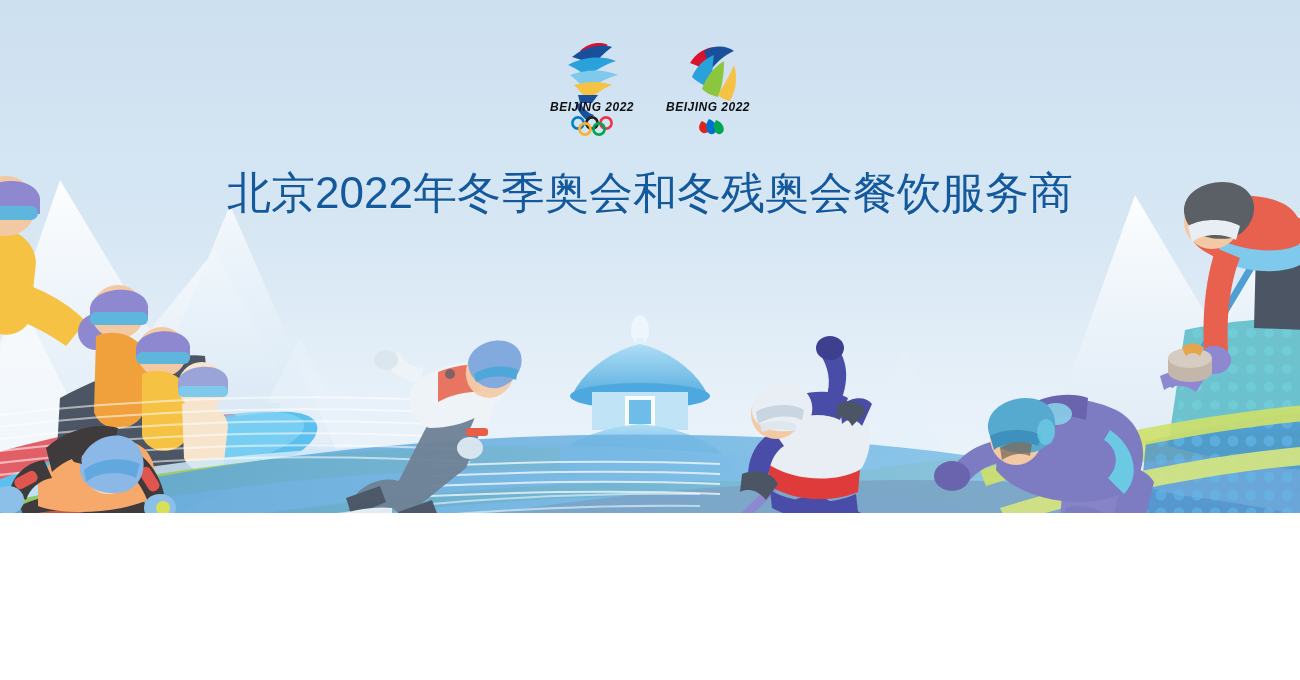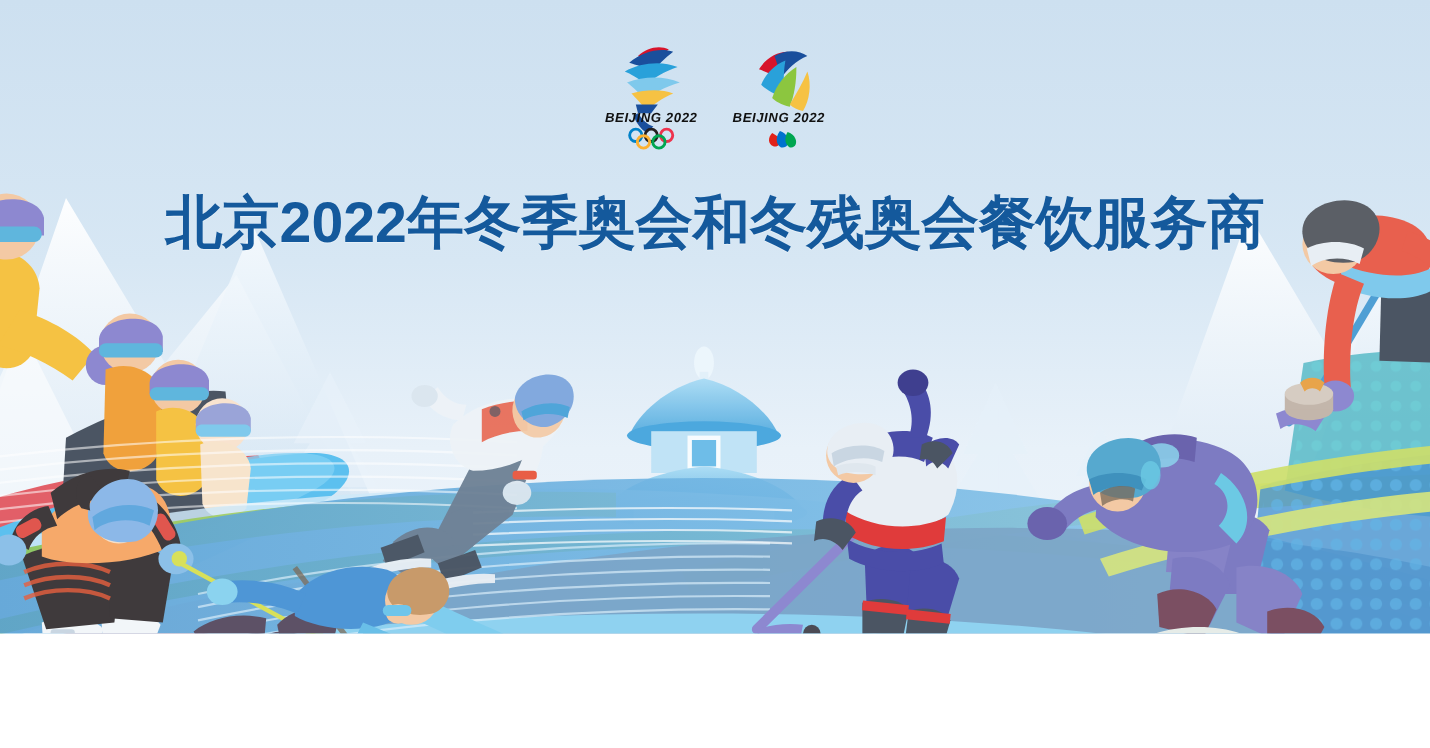--- a/index.html
+++ b/index.html
@@ -1,20 +1,20 @@
 <!DOCTYPE html>
 <html><head>
 <meta charset="utf-8">
 <style>
   html,body{margin:0;padding:0;background:#fff;}
   body{font-family:"Liberation Sans","DejaVu Sans",sans-serif;}
 
   .banner{
     position:relative;
-    width:1300px;height:576px;
+    width:1300px;height:513px;
     overflow:hidden;
     background:linear-gradient(180deg,#cfe1f1 0%,#d3e3f2 28%,#dce9f5 48%,#e6f0f8 62%,#ecf4fa 72%,#f0f6fb 100%);
   }
   .layer{position:absolute;top:0;left:0;width:1300px;height:680px;pointer-events:none;}
   .layer svg{display:block;}
 
   
   .emblems{
     position:absolute;top:33px;left:0;width:1300px;
     display:flex;justify-content:center;align-items:flex-start;gap:16px;
@@ -22,22 +22,22 @@
   }
   .emblem{width:100px;height:105px;display:block;}
 
   .title-wrap{
     position:absolute;top:140px;left:0;width:1300px;
     text-align:center;z-index:40;
   }
   .title{
     display:inline-block;
     font-family:"Liberation Sans","DejaVu Sans",sans-serif;
-    font-weight:bold;
-    font-size:52px;
+    font-weight:normal;
+    font-size:44px;
     letter-spacing:0px;
     color:#14599c;
     line-height:1.08;
     white-space:nowrap;
     text-shadow:0 1px 0 rgba(255,255,255,.35);
   }
 </style>
 </head>
 <body>
 

